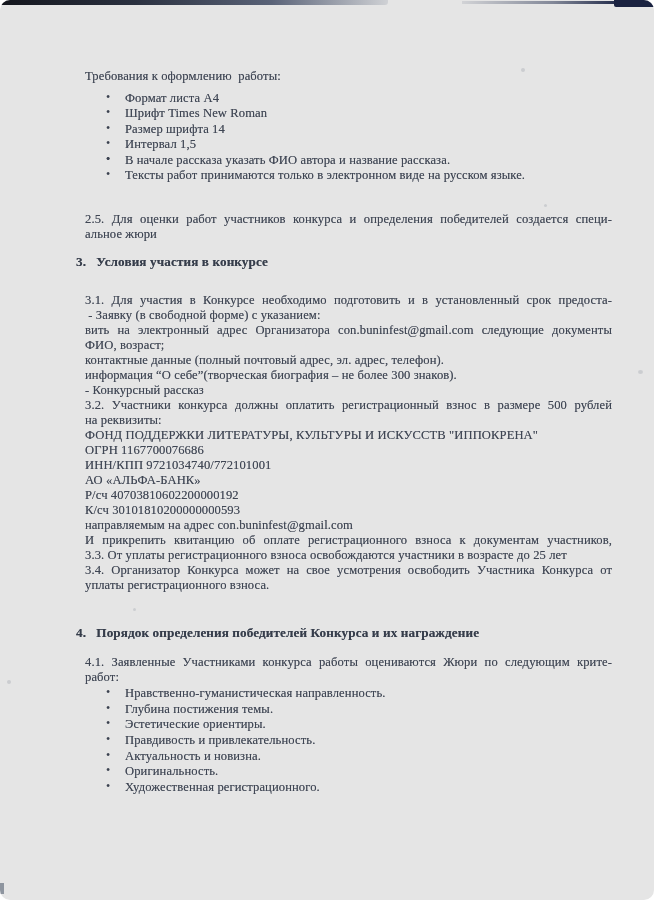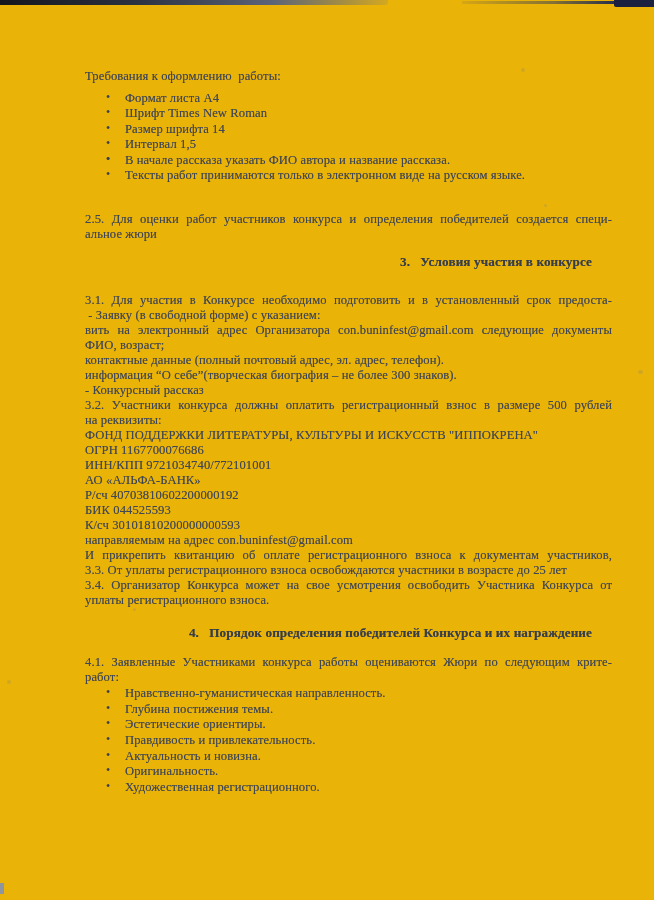--- a/index.html
+++ b/index.html
@@ -1,30 +1,31 @@
 <!DOCTYPE html>
 <html><head>
 <meta charset="utf-8">
 <style>
   html,body{margin:0;padding:0;background:#ffffff;}
   #page{
     position:relative;
     width:654px;height:900px;
-    background:#eab308;
+    background:#e5e5e5;
     overflow:hidden;
     font-family:"Liberation Serif","DejaVu Serif",serif;
     color:#3f4654;
+    border-radius:10px;
   }
   
   .blk{position:absolute;left:85px;width:527px;font-size:12.6px;line-height:15.2px;}
   .line{white-space:pre-wrap;letter-spacing:0.1px;text-shadow:0 0 0.5px rgba(63,70,84,0.55);}
   .line.j{white-space:normal;text-align:justify;text-align-last:justify;}
   .heading{
-    position:absolute;left:74px;width:527px;
-    text-align:right;font-weight:bold;font-size:13.2px;line-height:15px;
+    position:absolute;left:85px;width:527px;
+    text-align:left;font-weight:bold;font-size:13.2px;line-height:15px;
     color:#363d4b;white-space:pre-wrap;
     transform:translateX(-9px);
     letter-spacing:0.1px;text-shadow:0 0 0.5px rgba(54,61,75,0.6);
   }
   .brow{position:relative;padding-left:40px;}
   .dot{position:absolute;left:21px;top:-1px;font-size:12px;color:#3a414f;}
   
   .art{position:absolute;}
   #art-top-left{
     left:0;top:0;width:388px;height:5px;border-radius:0 0 3px 0;
@@ -88,21 +89,20 @@
       <div class="line">контактные данные (полный почтовый адрес, эл. адрес, телефон).</div>
       <div class="line">информация “О себе”(творческая биография – не более 300 знаков).</div>
       <div class="line">- Конкурсный рассказ</div>
       <div class="line j">3.2. Участники конкурса должны оплатить регистрационный взнос в размере 500 рублей</div>
       <div class="line">на реквизиты:</div>
       <div class="line">ФОНД ПОДДЕРЖКИ ЛИТЕРАТУРЫ, КУЛЬТУРЫ И ИСКУССТВ "ИППОКРЕНА"</div>
       <div class="line">ОГРН 1167700076686</div>
       <div class="line">ИНН/КПП 9721034740/772101001</div>
       <div class="line">АО «АЛЬФА-БАНК»</div>
       <div class="line">Р/сч 40703810602200000192</div>
-      <div class="line">БИК 044525593</div>
       <div class="line">К/сч 30101810200000000593</div>
       <div class="line">направляемым на адрес con.buninfest@gmail.com</div>
       <div class="line j">И прикрепить квитанцию об оплате регистрационного взноса к документам участников,</div>
       <div class="line">3.3. От уплаты регистрационного взноса освобождаются участники в возрасте до 25 лет</div>
       <div class="line j">3.4. Организатор Конкурса может на свое усмотрения освободить Участника Конкурса от</div>
       <div class="line">уплаты регистрационного взноса.</div>
     </div>
     <div class="heading" style="top: 625px;">4.   Порядок определения победителей Конкурса и их награждение</div>
     <div class="blk" style="top: 655px; line-height: 15.2px;">
       <div class="line j">4.1. Заявленные Участниками конкурса работы оцениваются Жюри по следующим крите-</div>

